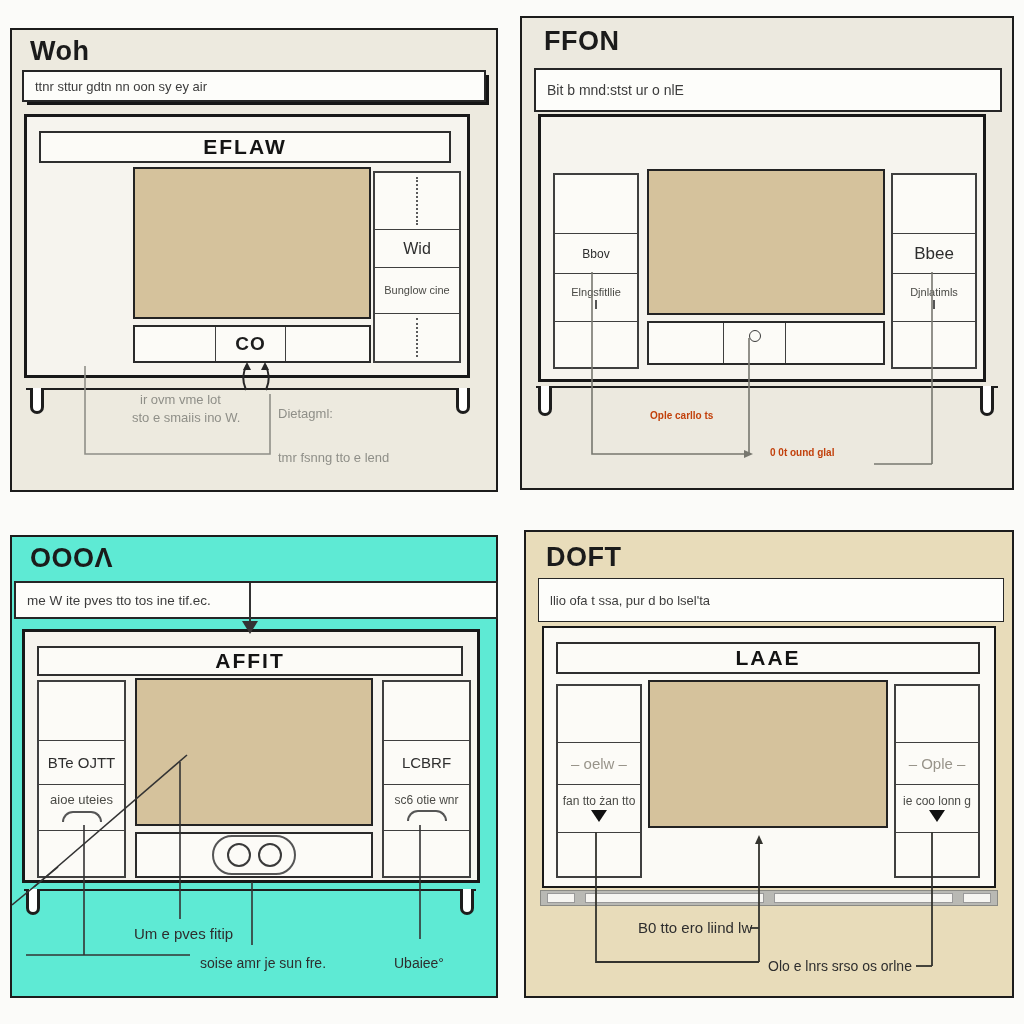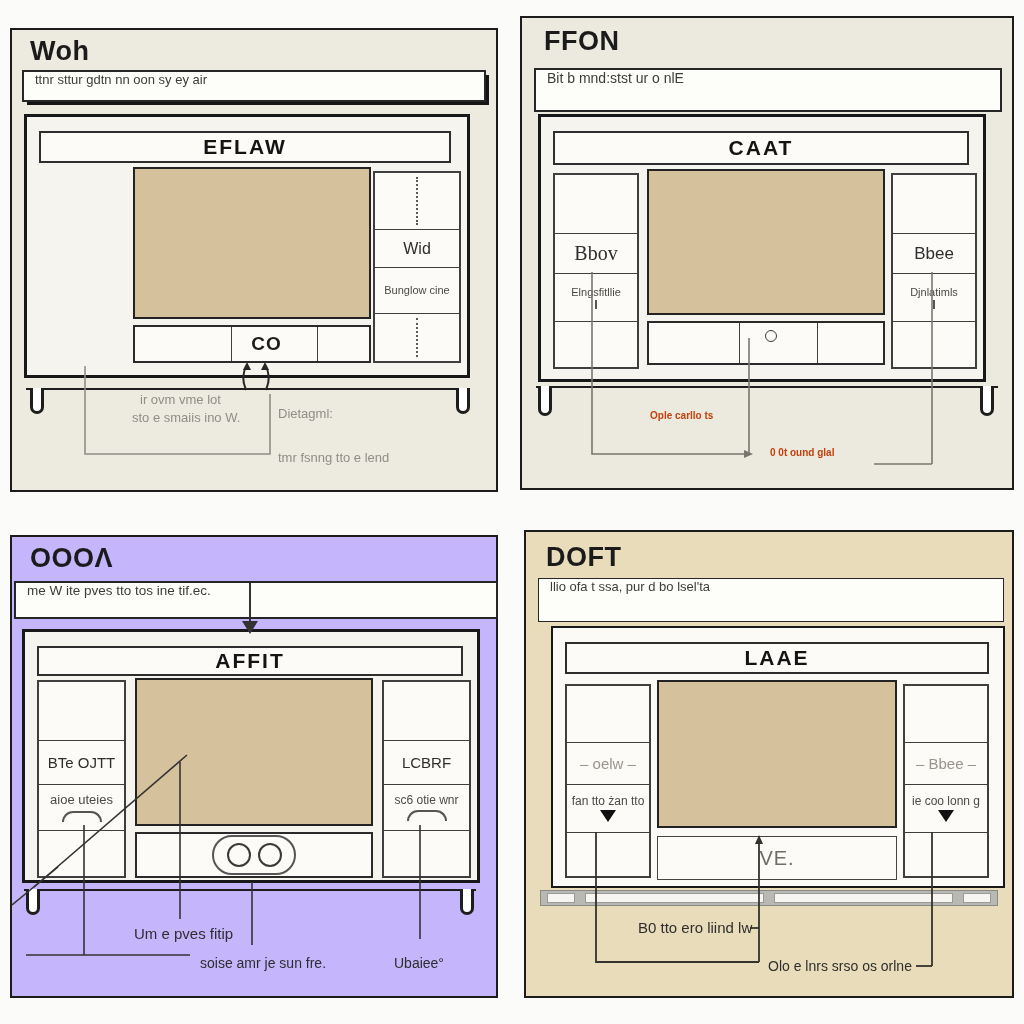--- a/index.html
+++ b/index.html
@@ -3,43 +3,43 @@
 <meta charset="utf-8">
 <style>
   html,body{margin:0;padding:0;}
   body{
     width:1024px;height:1024px;position:relative;background:#fbfbf9;
     font-family:"Liberation Sans","DejaVu Sans",sans-serif;overflow:hidden;
   }
   .panel{position:absolute;border:2px solid #1c1c1c;box-sizing:border-box;}
   .q-tl{left:10px;top:28px;width:488px;height:464px;background:#edeadf;}
   .q-tr{left:520px;top:16px;width:494px;height:474px;background:#ece9df;}
-  .q-bl{left:10px;top:535px;width:488px;height:463px;background:#c4b5fd;}
+  .q-bl{left:10px;top:535px;width:488px;height:463px;background:#5eead4;}
   .q-br{left:524px;top:530px;width:490px;height:468px;background:#e8dcba;}
 
   .title{position:absolute;left:18px;top:6px;font-size:27px;font-weight:bold;color:#1b1b1b;letter-spacing:.5px;}
   .banner{position:absolute;background:#fdfdfa;border:2px solid #262626;box-sizing:border-box;
-          display:flex;padding-left:11px;font-size:13px;color:#3c3c3c;}
+          display:flex;align-items:center;padding-left:11px;font-size:13px;color:#3c3c3c;}
   .cabinet{position:absolute;border:3px solid #181818;background:#f6f4ee;box-sizing:border-box;}
   .hdr{position:absolute;border:2px solid #2e2e2e;background:#fcfbf7;box-sizing:border-box;
        display:flex;align-items:center;justify-content:center;font-size:21px;font-weight:bold;
        letter-spacing:2px;color:#141414;}
   .col{position:absolute;border:2px solid #3f3f3f;background:#fcfbf7;box-sizing:border-box;
        display:flex;flex-direction:column;}
   .cell{box-sizing:border-box;display:flex;align-items:center;justify-content:center;
         flex-direction:column;overflow:hidden;}
   .cell + .cell{border-top:1.5px solid #3f3f3f;}
   .cell.grow{flex:1;}
   .lbl{font-size:16px;color:#2e2e2e;}
   .sub{font-size:11px;color:#4a4a46;text-align:center;line-height:1.1;}
   .vdots{width:0;border-left:2px dotted #5a5a5a;flex:1;margin:4px auto;}
   .screen{position:absolute;background:#d5c29c;border:2px solid #232323;box-sizing:border-box;}
   .rowbar{position:absolute;border:2px solid #2a2a2a;background:#fcfbf7;box-sizing:border-box;display:flex;}
   .rowcell{box-sizing:border-box;display:flex;align-items:center;justify-content:center;}
-  .rowcell + .rowcell{border-left:1.5px solid #3f3f3f;margin-left:16px;}
+  .rowcell + .rowcell{border-left:1.5px solid #3f3f3f;}
   .co{font-size:19px;font-weight:bold;color:#1c1c1c;letter-spacing:1px;}
   .baseline{position:absolute;height:0;border-top:2.5px solid #1d1d1d;}
   .foot{position:absolute;width:14px;height:26px;background:#fff;border:3px solid #1d1d1d;
         border-top:none;border-radius:0 0 9px 9px;box-sizing:border-box;}
   .ann{position:absolute;white-space:nowrap;}
   .gray{color:#8f8f88;font-size:13px;}
   .dkgray{color:#c2410c;font-size:10px;font-weight:bold;}
   .dark{color:#2e2e2e;font-size:15px;}
   .overlay{position:absolute;left:0;top:0;pointer-events:none;}
   .knob{width:12px;height:12px;border:1.5px solid #3a3a3a;border-radius:50%;margin-top:7px;box-sizing:border-box;}
@@ -100,24 +100,23 @@
   <div class="ann gray" style="left:266px;top:376px;">Dietagml:</div>
   <div class="ann gray" style="left:266px;top:420px;">tmr fsnng tto e lend</div>
 </div>
 
 <div class="panel q-tr">
   <div class="title" style="left:22px;top:8px;">FFON</div>
   <div class="banner" style="left:12px;top:50px;width:468px;height:44px;font-size:14px;">
     <span>Bit b mnd:stst ur o nlE</span>
   </div>
   <div class="cabinet" style="left:16px;top:96px;width:448px;height:268px;">
-    <div class="hdr" style="left:12px;top:14px;width:416px;height:34px;">CAAT</div>
     <div class="col" style="left:12px;top:56px;width:86px;height:196px;">
       <div class="cell" style="height:58px;"></div>
-      <div class="cell lbl" style="height:40px;font-size:20px;font-family:Liberation Serif, serif;">Bbov</div>
+      <div class="cell lbl" style="height:40px;font-size:12px;">Bbov</div>
       <div class="cell sub" style="height:48px;">
         <span>Elngsfitllie</span>
         <div class="tick"></div>
       </div>
       <div class="cell grow"></div>
     </div>
     <div class="screen" style="left:106px;top:52px;width:238px;height:146px;"></div>
     <div class="rowbar" style="left:106px;top:204px;width:238px;height:44px;">
       <div class="rowcell" style="width:74px;"></div>
       <div class="rowcell" style="width:62px;align-items:flex-start;">
@@ -201,36 +200,35 @@
   <div class="ann dark" style="left:122px;top:388px;">Um e pves fitip</div>
   <div class="ann dark" style="left:188px;top:418px;font-size:14px;">soise amr je sun fre.</div>
   <div class="ann dark" style="left:382px;top:418px;font-size:14px;">Ubaiee°</div>
 </div>
 
 <div class="panel q-br">
   <div class="title" style="left:20px;top:10px;">DOFT</div>
   <div class="banner" style="left:12px;top:46px;width:466px;height:44px;border-width:1.5px;">
     <span>llio ofa t ssa, pur d bo lsel'ta</span>
   </div>
-  <div class="cabinet" style="left:16px;top:94px;width:454px;height:262px;border-width:2.5px;background:#fbfaf6;margin-left:9px;">
+  <div class="cabinet" style="left:16px;top:94px;width:454px;height:262px;border-width:2.5px;background:#fbfaf6;">
     <div class="hdr" style="left:12px;top:14px;width:424px;height:32px;">LAAE</div>
     <div class="col" style="left:12px;top:56px;width:86px;height:194px;">
       <div class="cell" style="height:56px;"></div>
       <div class="cell lbl grylbl" style="height:42px;font-size:15px;">– oelw –</div>
       <div class="cell sub" style="height:48px;font-size:12px;">
         <span>fan tto żan tto</span>
         <div class="tri"></div>
       </div>
       <div class="cell grow"></div>
     </div>
     <div class="screen" style="left:104px;top:52px;width:240px;height:148px;"></div>
-    <div class="vecell" style="left:104px;top:208px;width:240px;height:44px;">VE.</div>
     <div class="col" style="left:350px;top:56px;width:86px;height:194px;">
       <div class="cell" style="height:56px;"></div>
-      <div class="cell lbl grylbl" style="height:42px;font-size:15px;">– Bbee –</div>
+      <div class="cell lbl grylbl" style="height:42px;font-size:15px;">– Ople –</div>
       <div class="cell sub" style="height:48px;font-size:12px;">
         <span>ie coo lonn g</span>
         <div class="tri"></div>
       </div>
       <div class="cell grow"></div>
     </div>
   </div>
   <div class="plinth" style="left:14px;top:358px;width:458px;height:16px;">
     <div class="seg small"></div>
     <div class="seg"></div>

